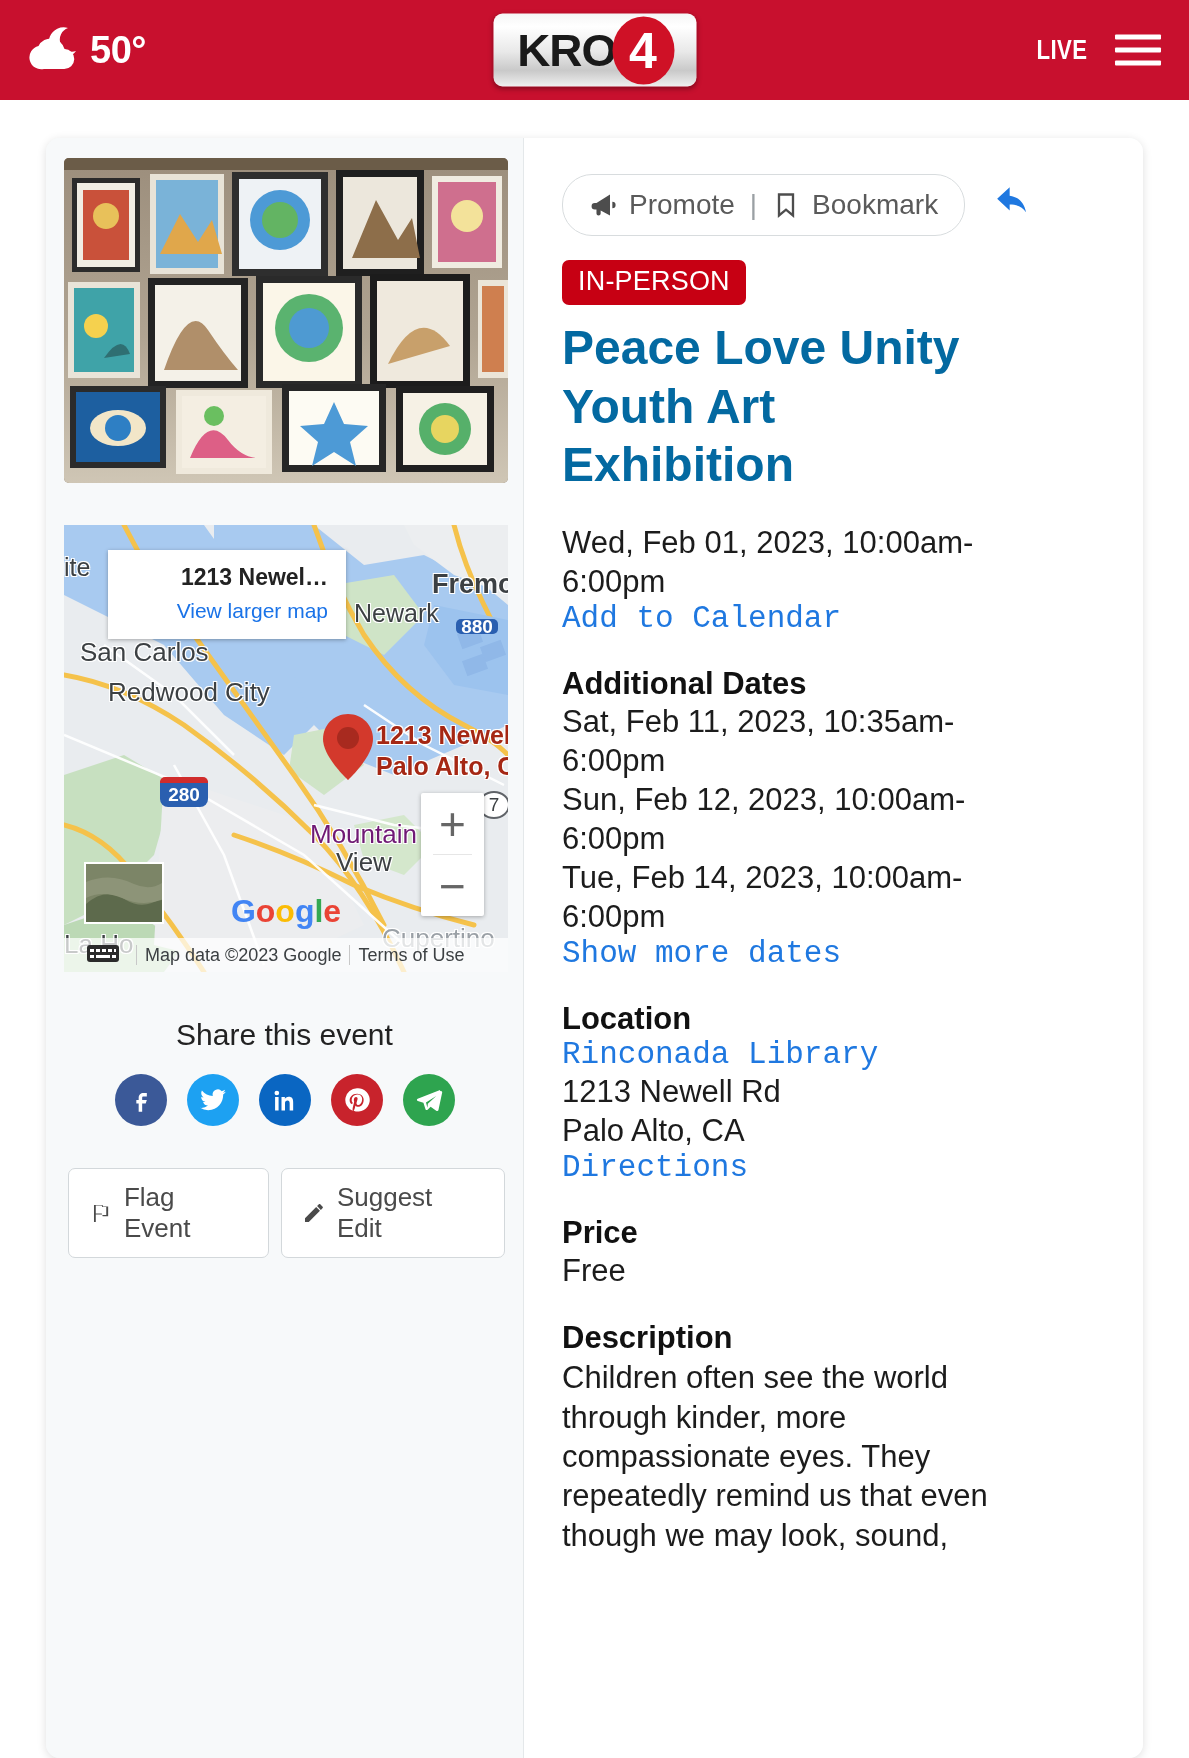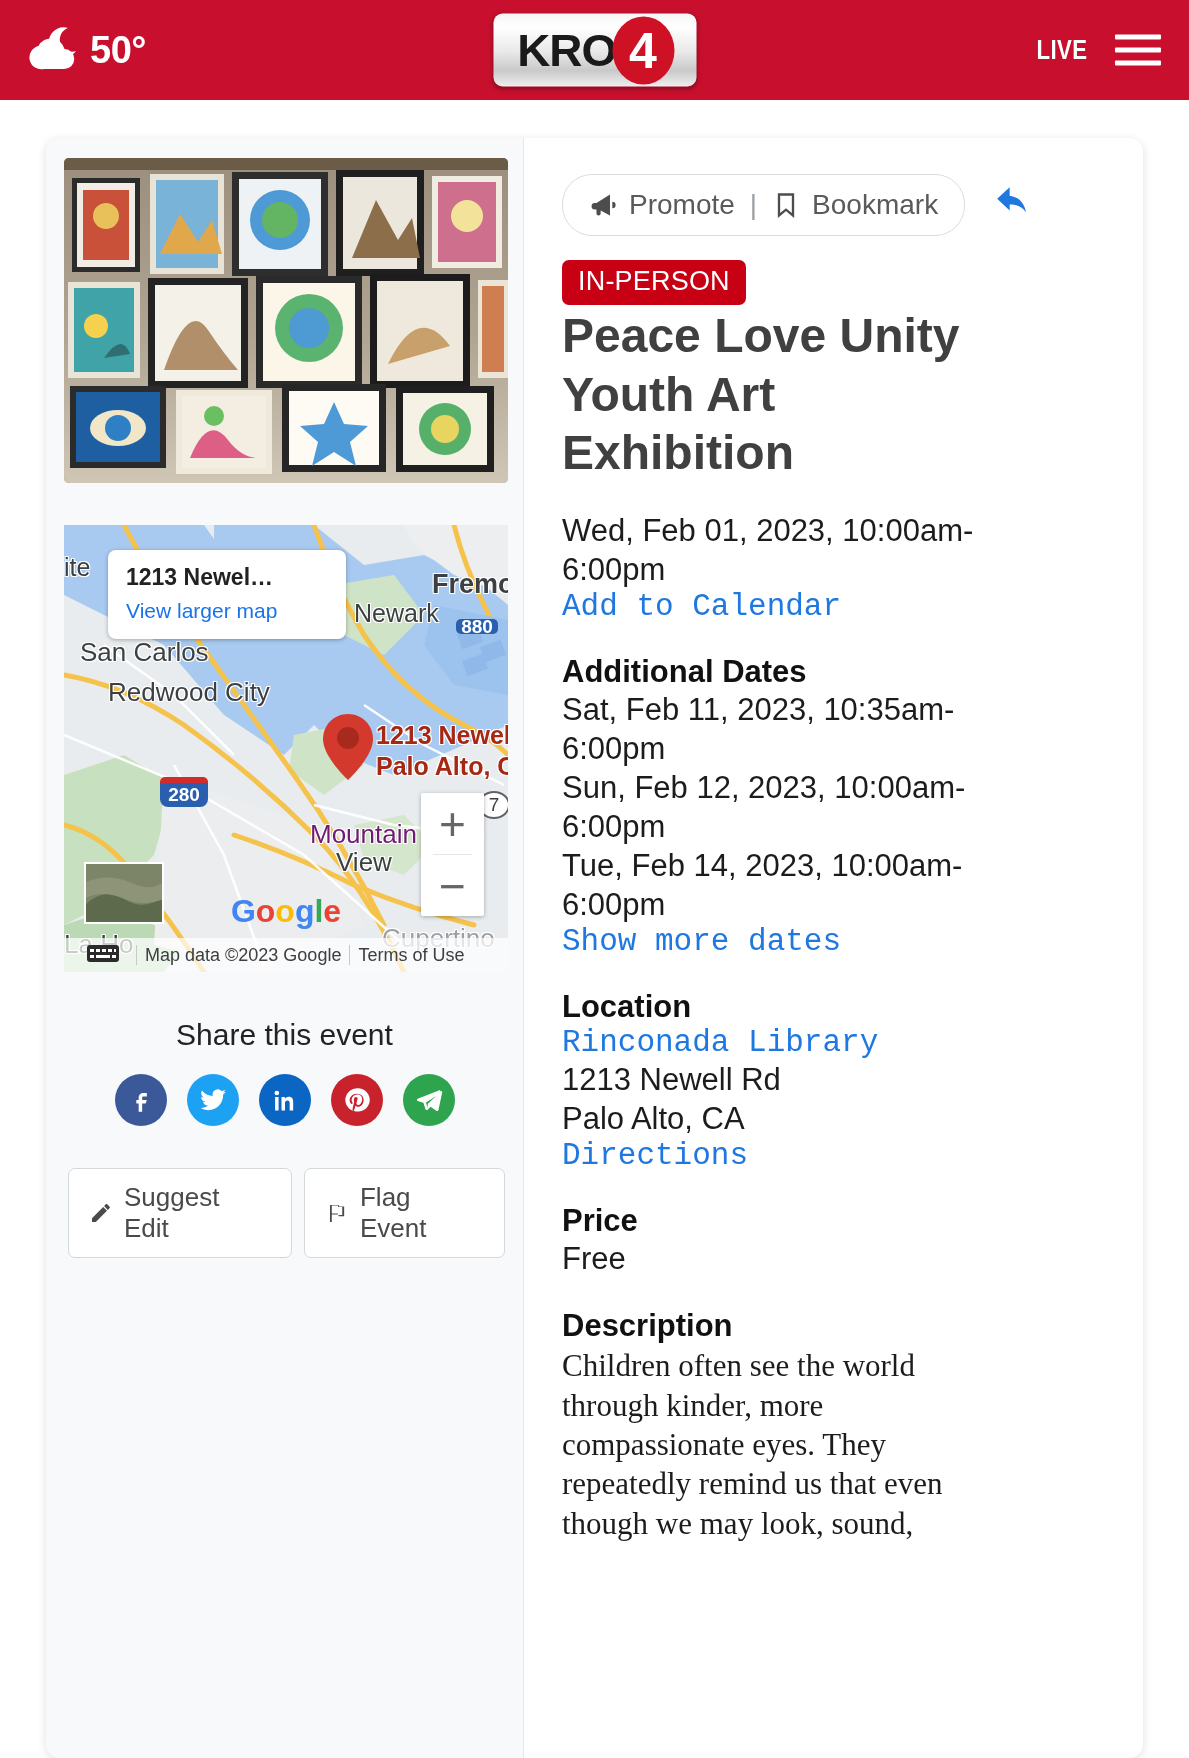--- a/index.html
+++ b/index.html
@@ -146,23 +146,24 @@
     background: #e8eaed;
     cursor: pointer;
   }
   .map-svg { position: absolute; inset: 0; width: 100%; height: 100%; }
   .map-infowindow {
     position: absolute;
     left: 44px;
     top: 25px;
     width: 238px;
     background: #ffffff;
-    border-radius: 8px;
+    border-radius: 0;
     box-shadow: 0 1px 4px rgba(0,0,0,0.3);
     padding: 14px 18px 16px 18px;
+    text-align: right;
   }
   .iw-title { font-size: 23px; color: #222; font-weight: bold; line-height: 1.2; }
   .iw-link { font-size: 21px; color: #1a73e8; margin-top: 7px; cursor: pointer; }
   .map-pin {
     position: absolute;
     left: 258px;
     top: 188px;
     width: 52px;
     height: 68px;
   }
@@ -301,23 +302,23 @@
     color: #ffffff;
     font-size: 27px;
     padding: 6px 16px 8px 16px;
     border-radius: 7px;
     margin-top: 24px;
     letter-spacing: 0.2px;
   }
   .event-title {
     font-size: 48px;
     font-weight: bold;
-    color: #404040;
+    color: #0369a1;
     line-height: 1.22;
-    margin-top: 2px;
+    margin-top: 14px;
     max-width: 420px;
   }
   .datetime {
     font-size: 31px;
     color: #1c1c1c;
     line-height: 1.26;
     margin-top: 28px;
     max-width: 420px;
   }
   .link-blue {
@@ -338,21 +339,20 @@
     color: #1c1c1c;
     line-height: 1.26;
     max-width: 430px;
   }
   .desc-text {
     font-size: 31px;
     color: #1c1c1c;
     line-height: 1.27;
     max-width: 432px;
     margin-top: 2px;
-    font-family: Liberation Serif, serif;
   }
 </style>
 </head>
 <body>
 
 <div class="site-header">
 
   <div class="weather-block">
     <div class="weather-icon">
       <svg viewBox="0 0 58 50" width="58" height="50">
@@ -602,29 +602,29 @@
             <svg viewBox="0 0 24 24">
                 <path d="M21.5 3.5 2.3 11c-.9.3-.9 1.5.1 1.8l4.8 1.5 1.8 5.6c.3.8 1.2 1 1.8.4l2.6-2.5 4.8 3.5c.7.5 1.7.1 1.9-.7l3.2-15c.2-1-.8-1.8-1.8-1.1zM9.4 14.2l8.8-5.6-7.2 6.7-.3 3.4z"></path>
               </svg>
           </div>
         </div>
       </div>
 
       <div class="action-row">
         <div class="action-btn">
           <svg viewBox="0 0 24 24">
+              <path d="M5 3v18h1.8v-7.4h6.4l.5 1.6h5.5V5.4h-5.1L13.6 4H5zm1.8 1.5h6l.5 1.5h4V14h-4l-.5-1.6H6.8z"></path>
+            </svg>
+          <span>Flag Event</span>
+        </div>
+        <div class="action-btn">
+          <svg viewBox="0 0 24 24">
               <path d="M3 17.2V21h3.8L18 9.8 14.2 6 3 17.2zM20.7 7.1c.4-.4.4-1 0-1.4l-2.4-2.4c-.4-.4-1-.4-1.4 0l-1.8 1.8L18.9 8.9l1.8-1.8z"></path>
             </svg>
           <span>Suggest Edit</span>
-        </div>
-        <div class="action-btn">
-          <svg viewBox="0 0 24 24">
-              <path d="M5 3v18h1.8v-7.4h6.4l.5 1.6h5.5V5.4h-5.1L13.6 4H5zm1.8 1.5h6l.5 1.5h4V14h-4l-.5-1.6H6.8z"></path>
-            </svg>
-          <span>Flag Event</span>
         </div>
       </div>
     </div>
 
     <div class="right-col">
 
       <div class="promo-row">
         <div class="promo-pill">
           <svg viewBox="0 0 24 24">
               <path d="M18 3v18l-8-4.2v2.4a1.8 1.8 0 0 1-3.6 0v-3.3H5a2.8 2.8 0 0 1 0-5.6h1.4L18 3zm2 6.2a2.8 2.8 0 0 1 0 5.6z"></path>

